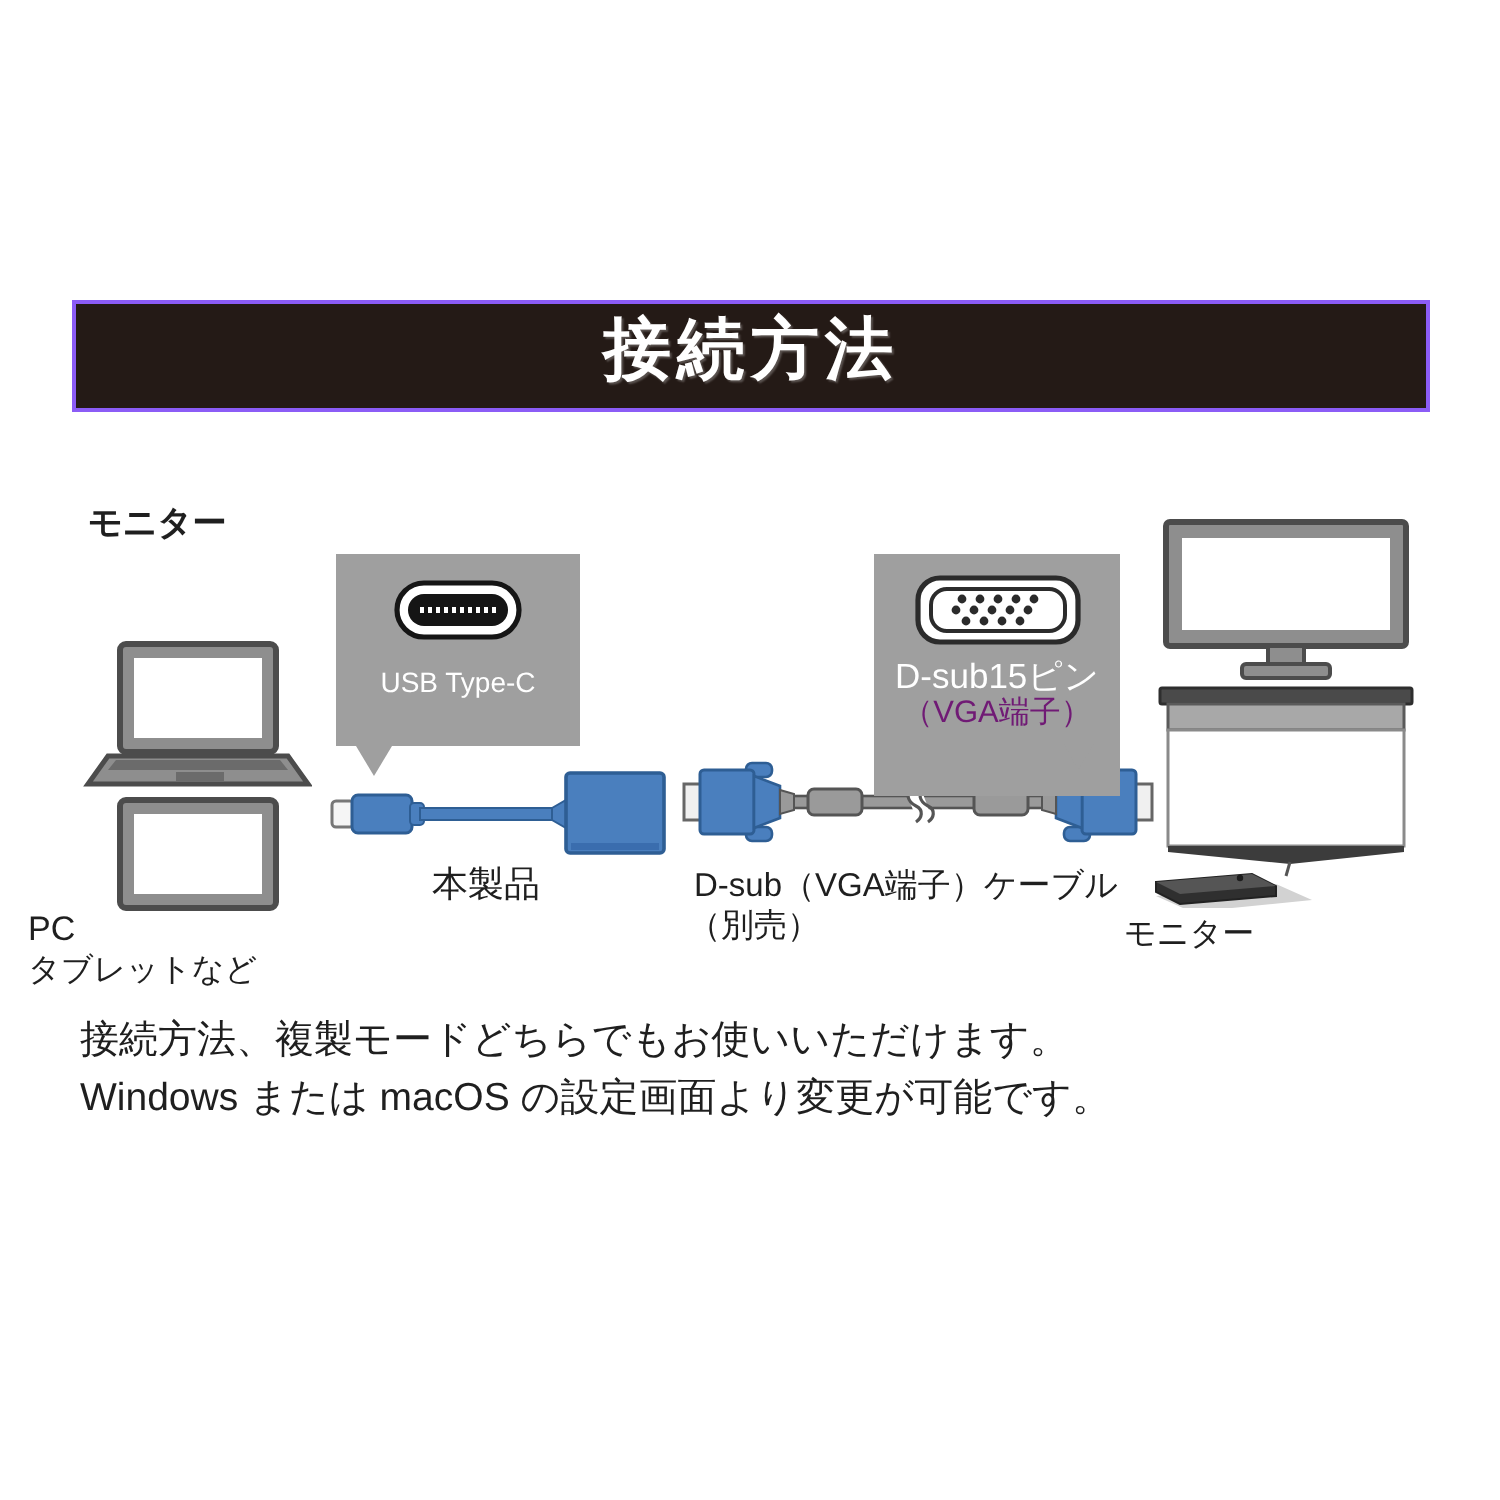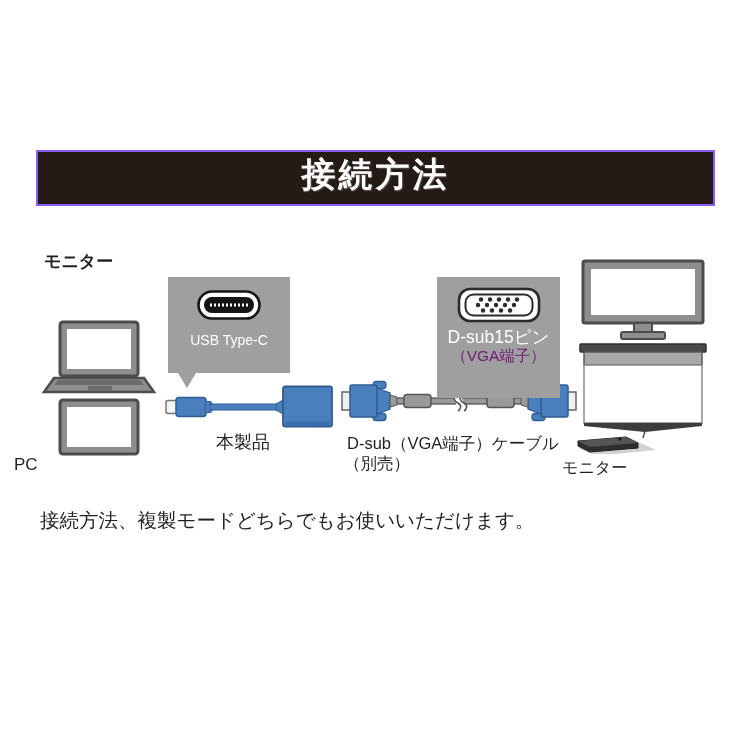--- a/index.html
+++ b/index.html
@@ -68,20 +68,21 @@
   <rect x="48" y="66" width="24" height="4.5" fill="#6b6b6b"></rect>
 </svg>
 
 <svg class="abs" style="left:58px;top:398px;" width="82" height="58" viewBox="0 0 82 58">
   <rect x="2" y="2" width="78" height="54" rx="3" fill="#8e8e8e" stroke="#4c4c4c" stroke-width="3"></rect>
   <rect x="9" y="9" width="64" height="40" fill="#ffffff"></rect>
 </svg>
 
 <div class="abs pc-label">
   <div class="l1">PC</div>
+  <div>タブレットなど</div>
 </div>
 
 <div class="callout usbc-callout">
   <svg class="icon" width="64" height="30" viewBox="0 0 64 30">
     <rect x="1.5" y="1.5" width="61" height="27" rx="13.5" fill="#ffffff" stroke="#151515" stroke-width="2.6"></rect>
     <rect x="7" y="7" width="50" height="16" rx="8" fill="#151515"></rect>
     <line x1="13" y1="15" x2="51" y2="15" stroke="#ffffff" stroke-width="3" stroke-dasharray="2 2"></line>
   </svg>
   <div class="cap">USB Type-C</div>
   <div class="ptr"></div>
@@ -169,13 +170,14 @@
   <polygon points="8,99 56,95 68,101 20,105" fill="#555555"></polygon>
   <circle cx="50" cy="97" r="1.6" fill="#1d1d1d"></circle>
 </svg>
 
 <div class="abs monitor-label">
   <div>モニター</div>
 </div>
 
 <div class="abs footer-note">
   <div>接続方法、複製モードどちらでもお使いいただけます。</div>
+  <div>Windows または macOS の設定画面より変更が可能です。</div>
 </div>
 
 </body></html>

